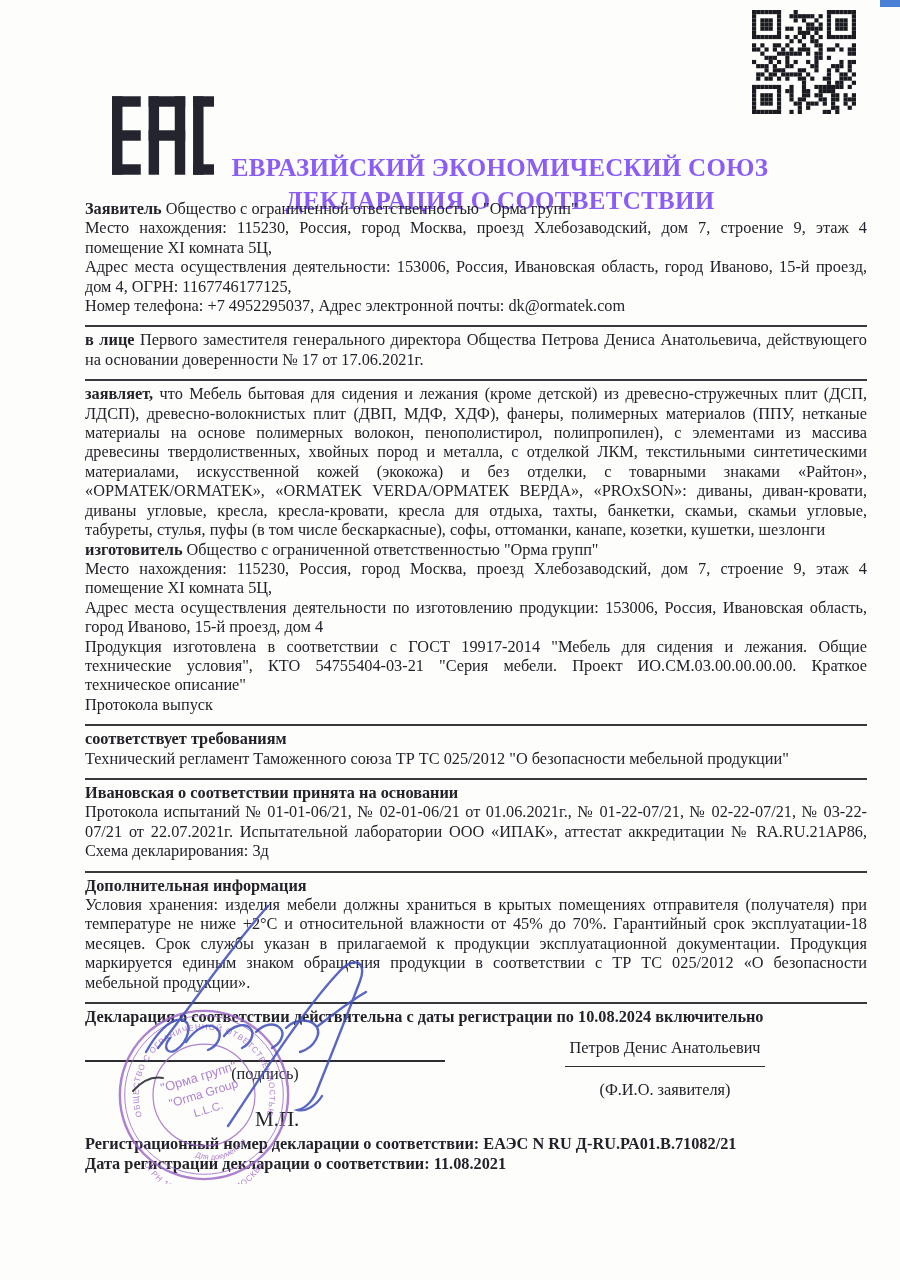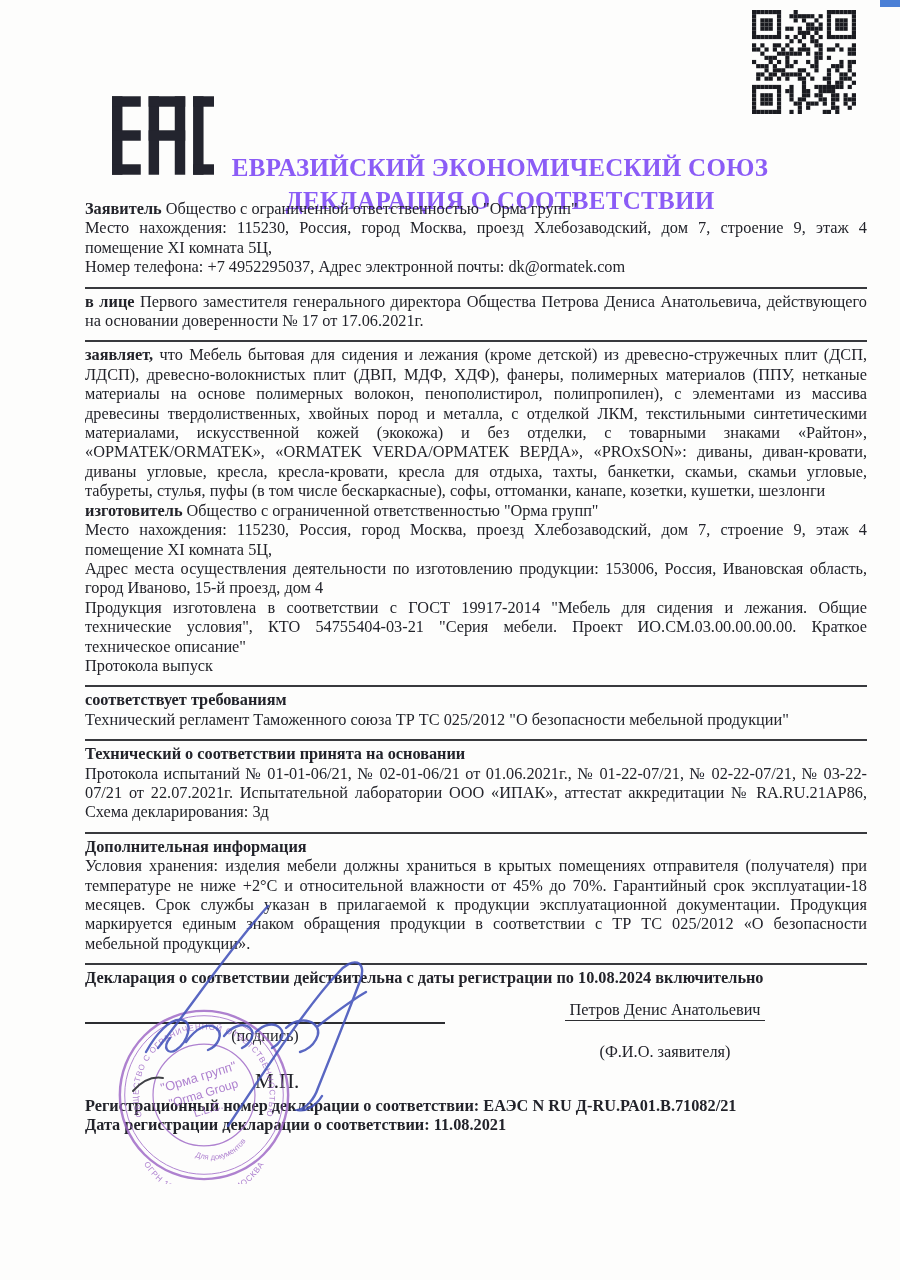--- a/index.html
+++ b/index.html
@@ -15,21 +15,21 @@
   .doc{position:absolute;left:85px;top:199px;width:782px;font-size:16.3px;line-height:19.4px;}
   .doc p{margin:0;}
   .j{text-align:justify;}
   .b{font-weight:bold;}
   .sec{border-top:2px solid #38393d;margin-top:10px;padding-top:3px;}
   
   .sig-area{position:relative;height:108px;}
   .sign-line{position:absolute;left:0;top:34px;width:360px;border-top:2px solid #2c2d31;}
   .sign-cap{position:absolute;left:95px;top:38px;width:170px;text-align:center;}
   .fio{position:absolute;left:430px;top:12px;width:300px;text-align:center;}
-  .fio .nm{display:inline-block;border-bottom:1.5px solid #2c2d31;padding:0 4px 1px;}
+  .fio .nm{display:inline-block;border-bottom:1.5px solid #2c2d31;padding:0 4px 8px;}
   .fio-cap{position:absolute;left:430px;top:54px;width:300px;text-align:center;}
   .mp{position:absolute;left:170px;top:84px;font-size:21px;}
   .reg1{margin-top:15px;}
   .reg2{margin-top:20px;}
   
   .stamp{position:absolute;left:115px;top:1006px;width:178px;height:178px;opacity:.82;pointer-events:none;}
   .ink{position:absolute;left:80px;top:888px;width:430px;height:245px;pointer-events:none;}
 </style>
 </head>
 <body>
@@ -358,20 +358,21 @@
         <rect x="80" y="96" width="4" height="4"></rect>
       </g>
     </svg>
   <div class="corner-bar"></div>
 
   <div class="doc">
 
     <div>
       <p class="j"><b class="b">Заявитель</b> <span>Общество с ограниченной ответственностью "Орма групп"</span></p>
       <p class="j">Место нахождения: 115230, Россия, город Москва, проезд Хлебозаводский, дом 7, строение 9, этаж 4 помещение XI комната 5Ц,</p>
+      <p class="j">Адрес места осуществления деятельности: 153006, Россия, Ивановская область, город Иваново, 15-й проезд, дом 4, ОГРН: 1167746177125,</p>
       <p class="j">Номер телефона: +7 4952295037, Адрес электронной почты: dk@ormatek.com</p>
     </div>
 
     <div class="sec">
       <p class="j"><b class="b">в лице</b> <span>Первого заместителя генерального директора Общества Петрова Дениса Анатольевича, действующего на основании доверенности № 17 от 17.06.2021г.</span></p>
     </div>
 
     <div class="sec">
       <p class="j"><b class="b">заявляет,</b> <span>что Мебель бытовая для сидения и лежания (кроме детской) из древесно-стружечных плит (ДСП, ЛДСП), древесно-волокнистых плит (ДВП, МДФ, ХДФ), фанеры, полимерных материалов (ППУ, нетканые материалы на основе полимерных волокон, пенополистирол, полипропилен), с элементами из массива древесины твердолиственных, хвойных пород и металла, с отделкой ЛКМ, текстильными синтетическими материалами, искусственной кожей (экокожа) и без отделки, с товарными знаками «Райтон», «ОРМАТЕК/ORMATEK», «ORMATEK VERDA/ОРМАТЕК ВЕРДА», «PROxSON»: диваны, диван-кровати, диваны угловые, кресла, кресла-кровати, кресла для отдыха, тахты, банкетки, скамьи, скамьи угловые, табуреты, стулья, пуфы (в том числе бескаркасные), софы, оттоманки, канапе, козетки, кушетки, шезлонги</span></p>
       <p class="j"><b class="b">изготовитель</b> <span>Общество с ограниченной ответственностью "Орма групп"</span></p>
@@ -380,21 +381,21 @@
       <p class="j">Продукция изготовлена в соответствии с ГОСТ 19917-2014 "Мебель для сидения и лежания. Общие технические условия", КТО 54755404-03-21 "Серия мебели. Проект ИО.СМ.03.00.00.00.00. Краткое техническое описание"</p>
       <p class="j">Протокола выпуск</p>
     </div>
 
     <div class="sec">
       <p class="b">соответствует требованиям</p>
       <p class="j">Технический регламент Таможенного союза ТР ТС 025/2012 "О безопасности мебельной продукции"</p>
     </div>
 
     <div class="sec">
-      <p class="b">Технический о соответствии принята на основании</p>
+      <p class="b">Ивановская о соответствии принята на основании</p>
       <p class="j">Протокола испытаний № 01-01-06/21, № 02-01-06/21 от 01.06.2021г., № 01-22-07/21, № 02-22-07/21, № 03-22-07/21 от 22.07.2021г. Испытательной лаборатории ООО «ИПАК», аттестат аккредитации № RA.RU.21АР86, Схема декларирования: 3д</p>
     </div>
 
     <div class="sec">
       <p class="b">Дополнительная информация</p>
       <p class="j">Условия хранения: изделия мебели должны храниться в крытых помещениях отправителя (получателя) при температуре не ниже +2°С и относительной влажности от 45% до 70%. Гарантийный срок эксплуатации-18 месяцев. Срок службы указан в прилагаемой к продукции эксплуатационной документации. Продукция маркируется единым знаком обращения продукции в соответствии с ТР ТС 025/2012 «О безопасности мебельной продукции».</p>
     </div>
 
     <div class="sec">
       <p class="b">Декларация о соответствии действительна с даты регистрации по 10.08.2024 включительно</p>

